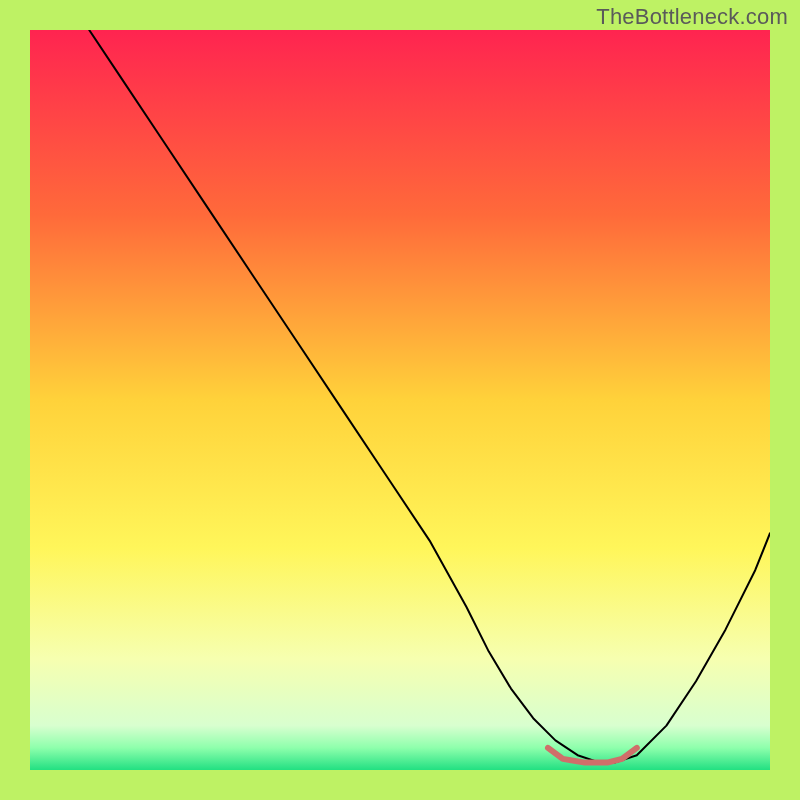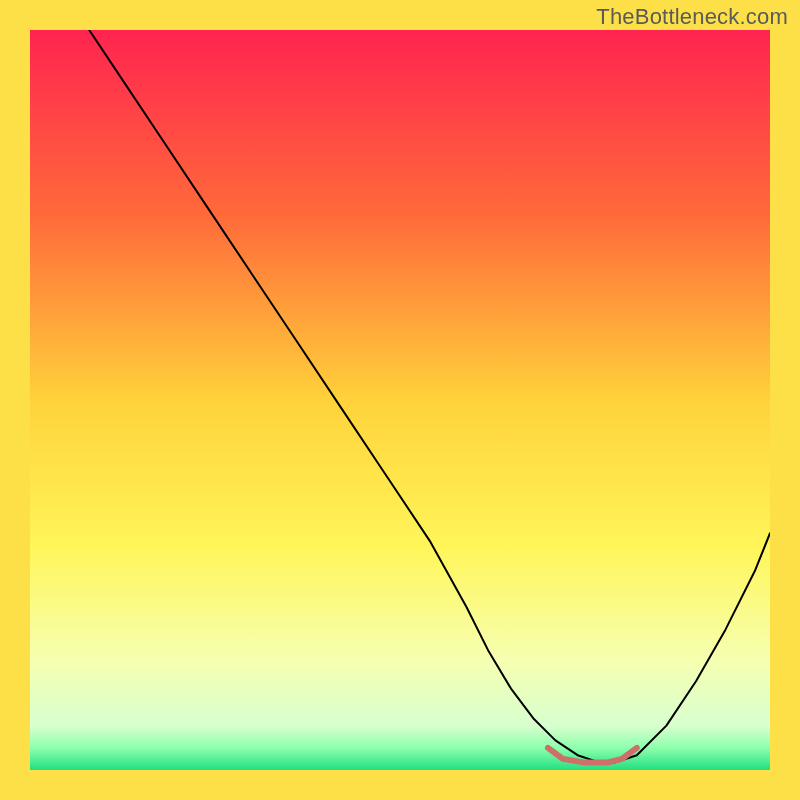--- a/index.html
+++ b/index.html
@@ -1,17 +1,17 @@
 <!DOCTYPE html>
 <html><head>
 <meta charset="utf-8">
 <style>
   * { margin: 0; padding: 0; box-sizing: border-box; }
   html, body { width: 800px; height: 800px; background: #000; overflow: hidden; }
-  .wrapper { position: relative; width: 800px; height: 800px; background: #fde047; }
+  .wrapper { position: relative; width: 800px; height: 800px; background: #bef264; }
   .watermark {
     position: absolute;
     top: 4px;
     right: 12px;
     font-family: Arial, Helvetica, sans-serif;
     font-size: 22px;
     font-weight: 500;
     color: #5a5a5a;
     letter-spacing: 0.2px;
     z-index: 10;

